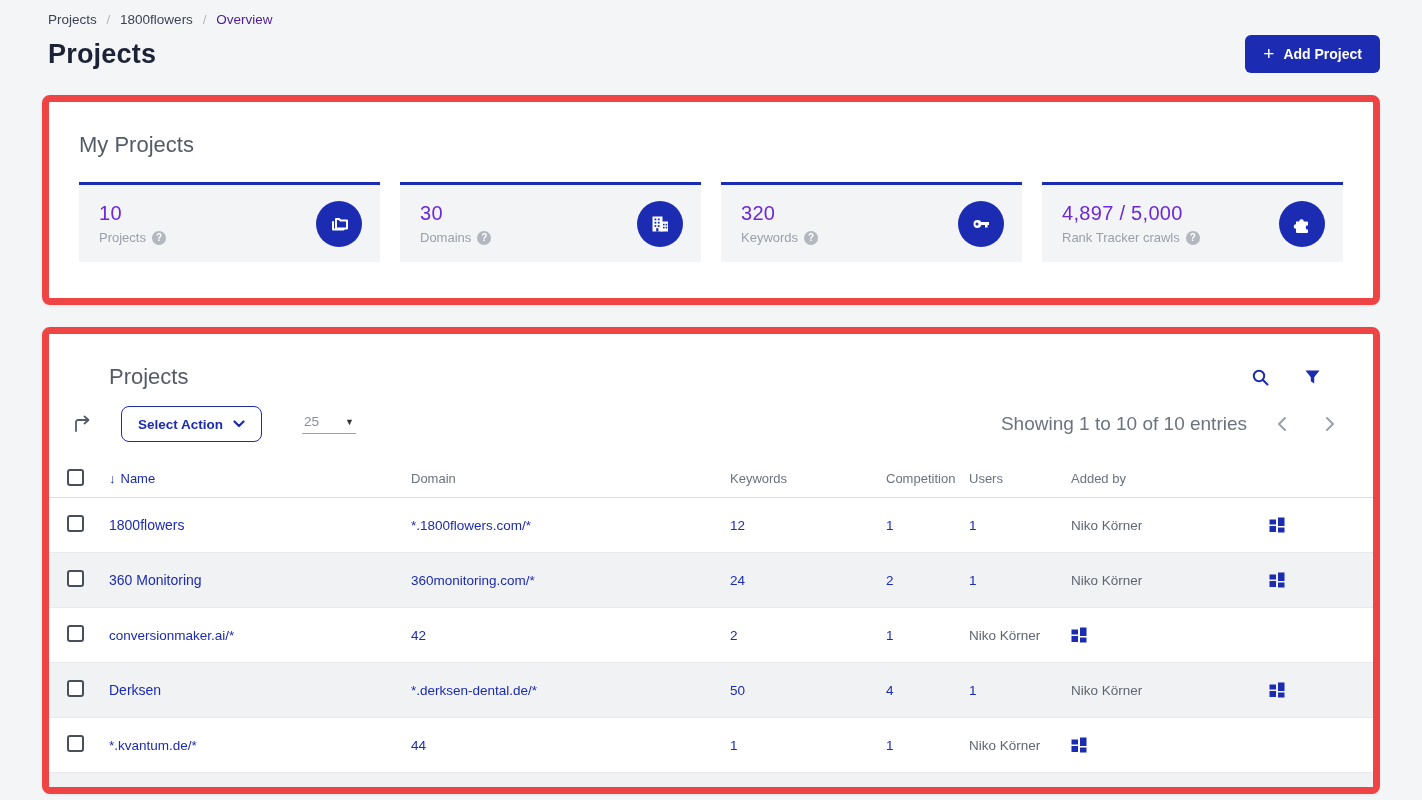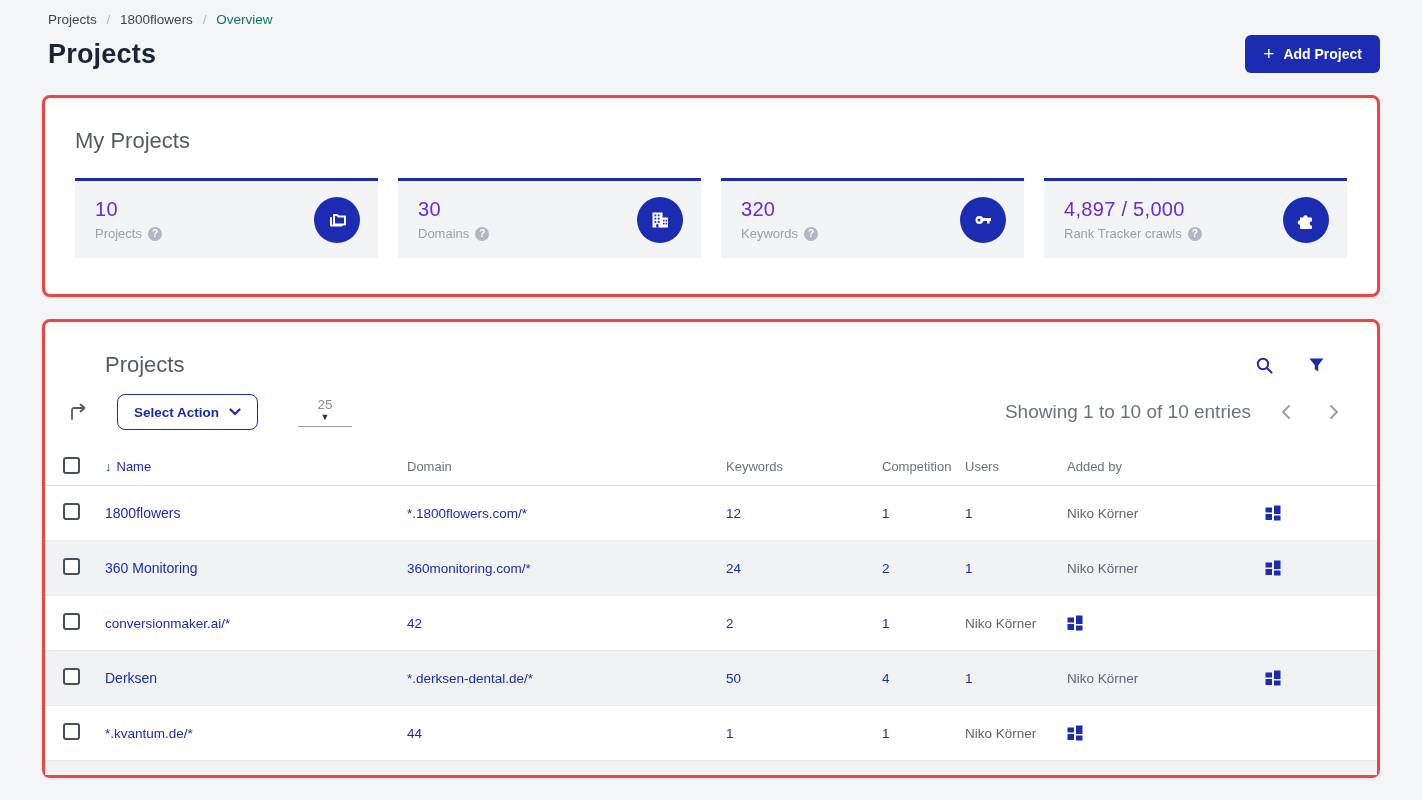--- a/index.html
+++ b/index.html
@@ -8,36 +8,36 @@
     font-family: "Liberation Sans", sans-serif;
     background: #f4f5f7;
     color: #3c4354;
   }
   .page { padding: 12px 42px 0 42px; }
 
   
   .breadcrumb { font-size: 13.5px; color: #9aa0ab; padding-left: 6px; }
   .breadcrumb a { color: #3c4354; text-decoration: none; font-weight: 500; cursor: pointer; }
   .breadcrumb .sep { margin: 0 6px; color: #b3b8c0; }
-  .breadcrumb .current { color: #0f766e; }
+  .breadcrumb .current { color: #4c1d95; }
 
   
   .page-header { display: flex; justify-content: space-between; align-items: center; margin-top: 8px; padding-left: 6px; }
   .page-title { font-size: 27px; font-weight: 600; color: #1c2336; letter-spacing: 0.2px; }
   .add-btn {
     background: #1b2bb2; color: #fff; border: none; border-radius: 6px;
     height: 38px; padding: 0 18px; font-size: 14px; font-weight: 600;
     display: flex; align-items: center; gap: 9px; cursor: pointer;
     font-family: "Liberation Sans", sans-serif;
   }
   .add-btn .plus { font-size: 19px; font-weight: 400; line-height: 1; margin-top: -2px; }
 
   
   .card {
-    background: #fff; border: 3px solid #ef4444; border-radius: 8px;
+    background: #fff; border: 7px solid #ef4444; border-radius: 8px;
     box-shadow: 0 1px 3px rgba(20,25,60,0.06); margin-top: 22px;
   }
   .card-title { font-size: 22px; color: #555b66; font-weight: 400; }
 
   
   .stats-card { padding: 30px 30px 36px 30px; }
   .stats-row { display: flex; gap: 20px; margin-top: 24px; }
   .stat {
     flex: 1; background: #f3f4f6; border-top: 3px solid #1b2bb2;
     height: 80px; padding: 12px 18px 12px 20px;
@@ -65,21 +65,21 @@
   .select-action-btn {
     margin-left: 12px; height: 36px; padding: 0 16px;
     border: 1.5px solid #1b2bb2; border-radius: 8px; background: #fff;
     color: #1b2bb2; font-size: 13.5px; font-weight: 600;
     display: flex; align-items: center; gap: 10px; cursor: pointer;
     font-family: "Liberation Sans", sans-serif;
   }
   .page-size {
     margin-left: 24px; width: 54px; border-bottom: 1px solid #9aa0ab;
     display: flex; align-items: center; justify-content: space-between;
-    padding: 0 2px 4px 2px; font-size: 13.5px; color: #8a8f98; cursor: pointer; flex-direction: column;
+    padding: 0 2px 4px 2px; font-size: 13.5px; color: #8a8f98; cursor: pointer;
   }
   .page-size .caret { font-size: 9px; color: #333; }
   .toolbar-right { margin-left: auto; display: flex; align-items: center; }
   .showing-text { font-size: 19px; color: #6b7280; }
   .pager { display: flex; align-items: center; gap: 22px; margin-left: 22px; }
   .pager .icon-btn { padding: 6px 8px; }
 
   
   .grid-row {
     display: grid;

